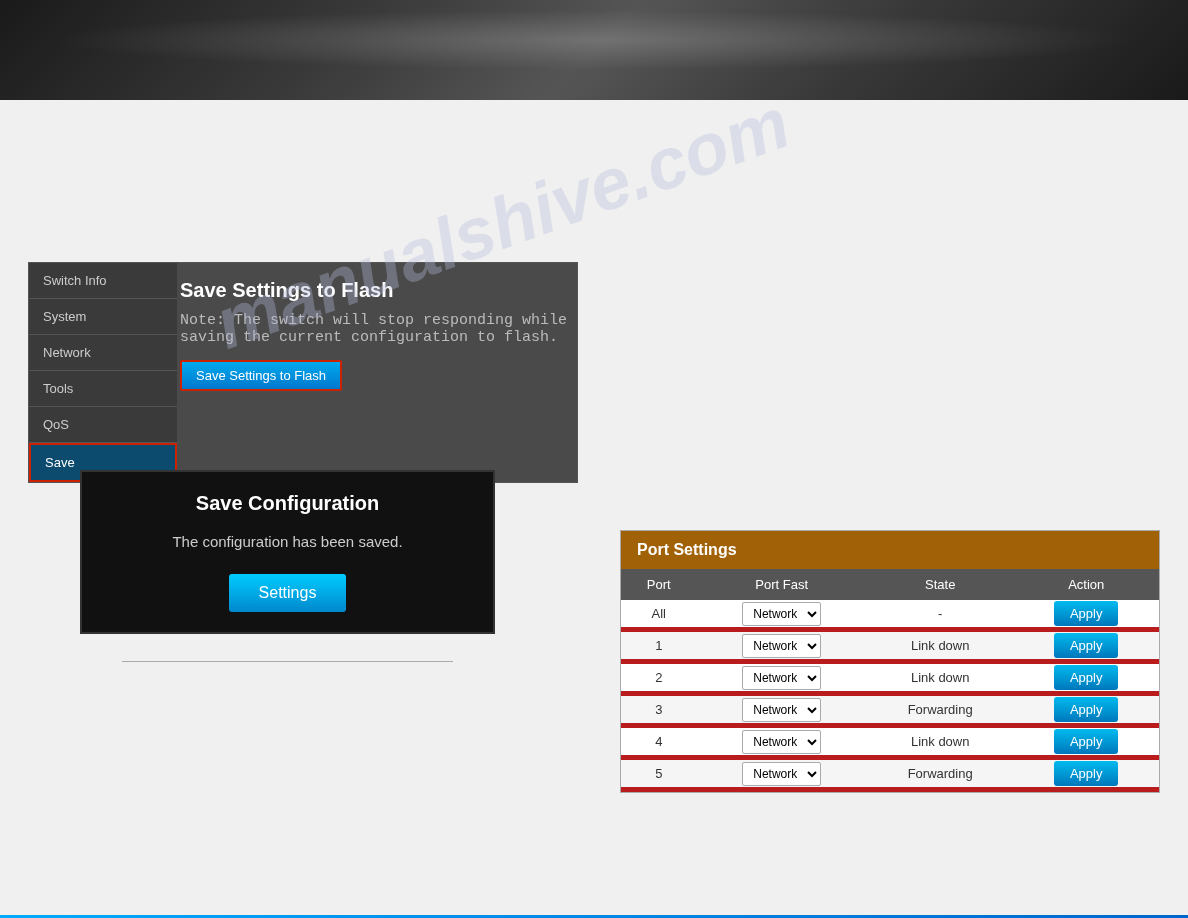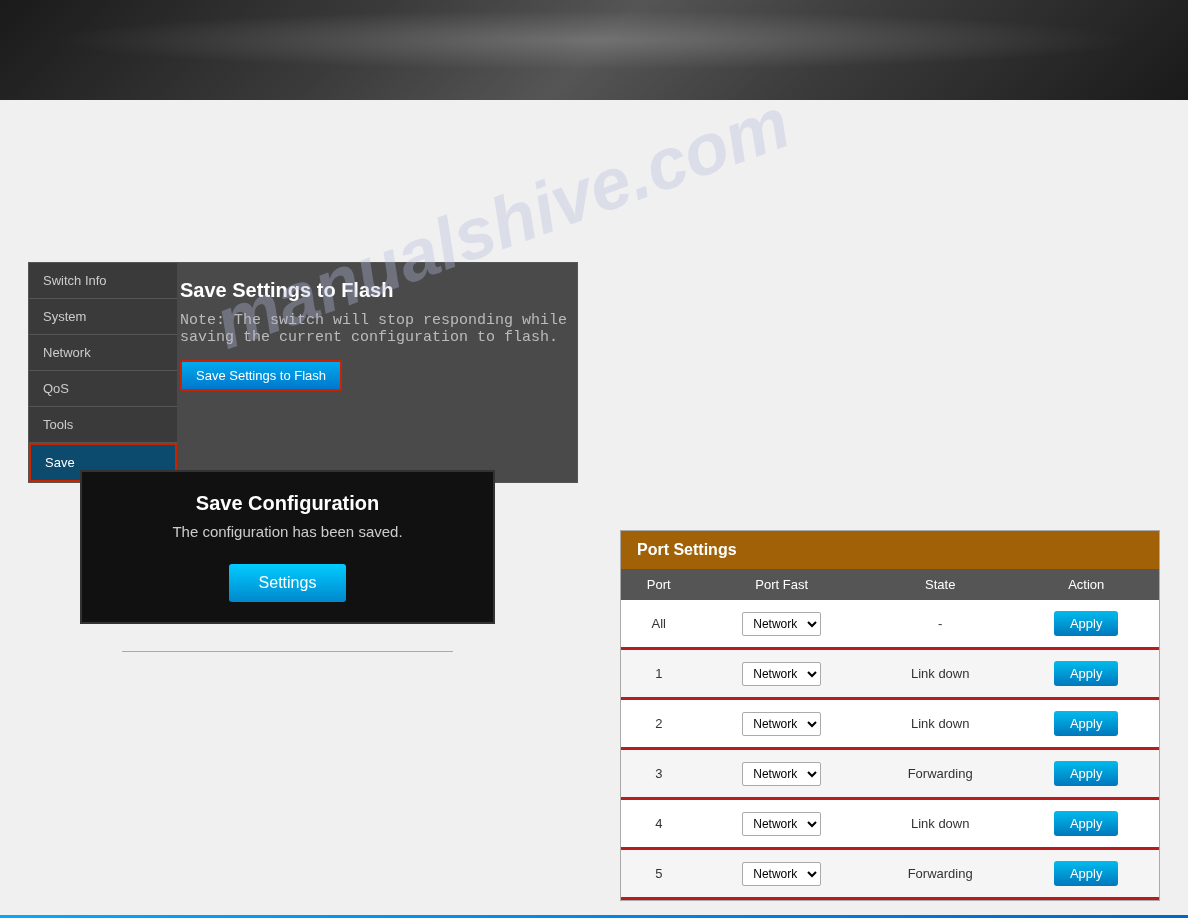--- a/index.html
+++ b/index.html
@@ -122,21 +122,21 @@
       background: #111;
       border: 2px solid #333;
       padding: 20px;
       text-align: center;
     }
 
     .dialog-title {
       color: #fff;
       font-size: 20px;
       font-weight: bold;
-      margin-bottom: 8px;
+      margin-bottom: 18px;
     }
 
     .dialog-message {
       color: #ccc;
       font-size: 15px;
       margin-bottom: 24px;
     }
 
     .continue-btn {
       background: linear-gradient(to bottom, #00ccff, #0088cc);
@@ -174,25 +174,25 @@
     .port-table th {
       background: #555;
       color: #fff;
       padding: 8px 10px;
       font-size: 13px;
       text-align: center;
       font-weight: normal;
     }
 
     .port-table td {
-      padding: 11px 10px;
+      padding: 1px 10px;
       text-align: center;
       font-size: 13px;
       color: #333;
-      border-bottom: 3px solid #b91c1c;
+      border-bottom: 5px solid #b91c1c;
     }
 
     .port-table tr:nth-child(even) td {
       background: #f5f5f5;
     }
     .port-table tr:nth-child(odd) td {
       background: #fff;
     }
 
     .port-select {
@@ -251,24 +251,24 @@
         <div class="nav-item">
           <span>Switch Info</span>
         </div>
         <div class="nav-item">
           <span>System</span>
         </div>
         <div class="nav-item">
           <span>Network</span>
         </div>
         <div class="nav-item">
+          <span>Tools</span>
+        </div>
+        <div class="nav-item">
           <span>QoS</span>
-        </div>
-        <div class="nav-item">
-          <span>Tools</span>
         </div>
         <div class="nav-item active">
           <span>Save</span>
         </div>
       </div>
 
       <div class="switch-content">
         <div class="content-title">Save Settings to Flash</div>
         <div class="content-note">Note: The switch will stop responding while saving the current configuration to flash.</div>
         <button class="save-btn">Save Settings to Flash</button>

